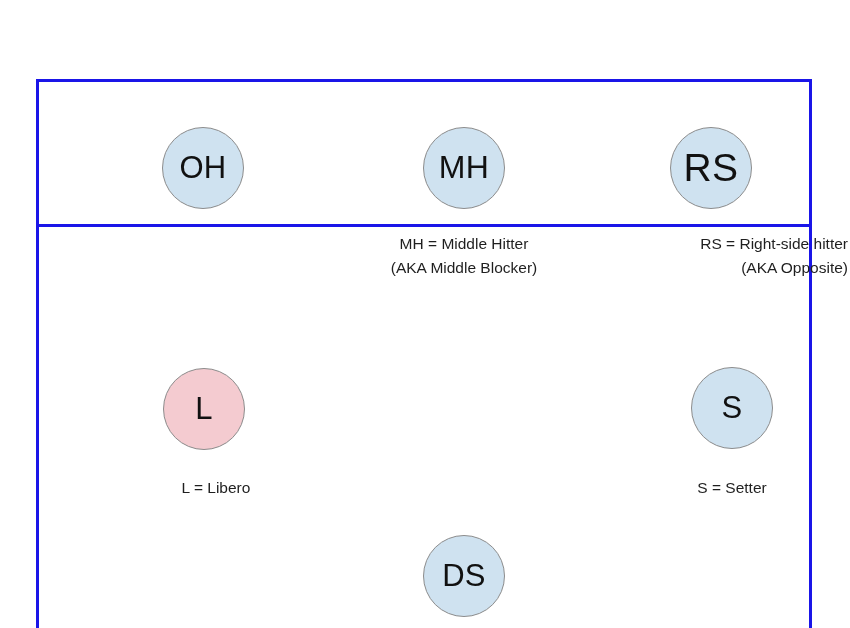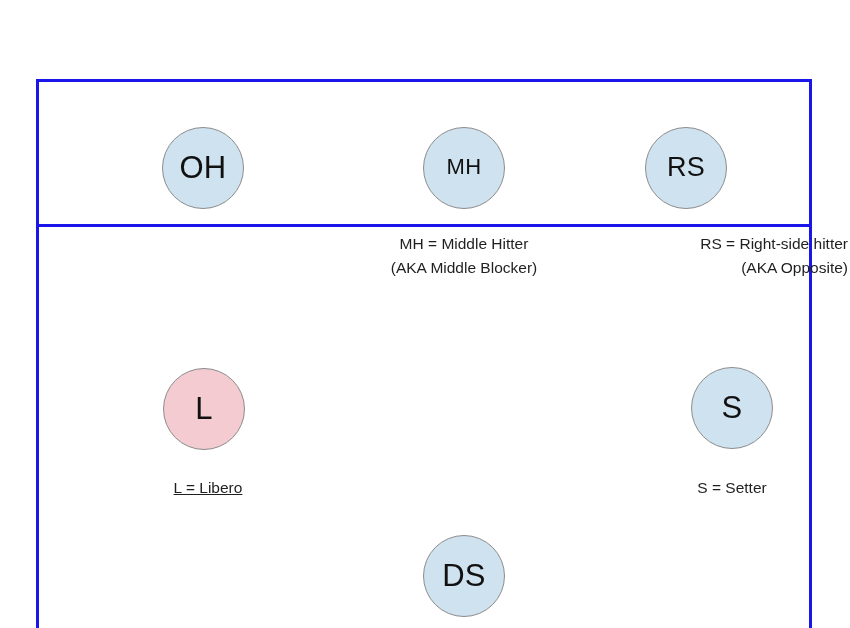--- a/index.html
+++ b/index.html
@@ -69,33 +69,33 @@
     font-size: 15.5px;
     line-height: 24px;
     color: #1f1f1f;
     white-space: nowrap;
   }
   .caption span { display: block; }
 
   
   
   #pos-oh { left: 123px; top: 45px;  width: 82px; height: 82px; font-size: 31px; }
-  #pos-mh { left: 384px; top: 45px;  width: 82px; height: 82px; font-size: 22px; }
-  #pos-rs { left: 606px; top: 45px;  width: 82px; height: 82px; font-size: 27px; }
+  #pos-mh { left: 384px; top: 45px;  width: 82px; height: 82px; font-size: 32px; }
+  #pos-rs { left: 631px; top: 45px;  width: 82px; height: 82px; font-size: 39px; }
 
   #cap-oh { left: 39px;  top: 150px; width: 250px; }
   #cap-mh { left: 300px; top: 150px; width: 250px; }
   #cap-rs { left: 559px; top: 150px; width: 250px; text-align: right; }
 
   
   #pos-l  { left: 124px; top: 286px; width: 82px; height: 82px; font-size: 31px; }
   #pos-s  { left: 652px; top: 285px; width: 82px; height: 82px; font-size: 31px; }
   #pos-ds { left: 384px; top: 453px; width: 82px; height: 82px; font-size: 31px; }
 
-  #cap-l  { left: 44px;  top: 394px; width: 250px; text-decoration: underline; }
+  #cap-l  { left: 52px;  top: 394px; width: 250px; }
   #cap-s  { left: 568px; top: 394px; width: 250px; }
   #cap-ds { left: 299px; top: 554px; width: 250px; }
 </style>
 </head>
 <body>
 
 <div id="court">
 
   <div class="player blue" id="pos-oh">
     <span class="player-code">OH</span>

